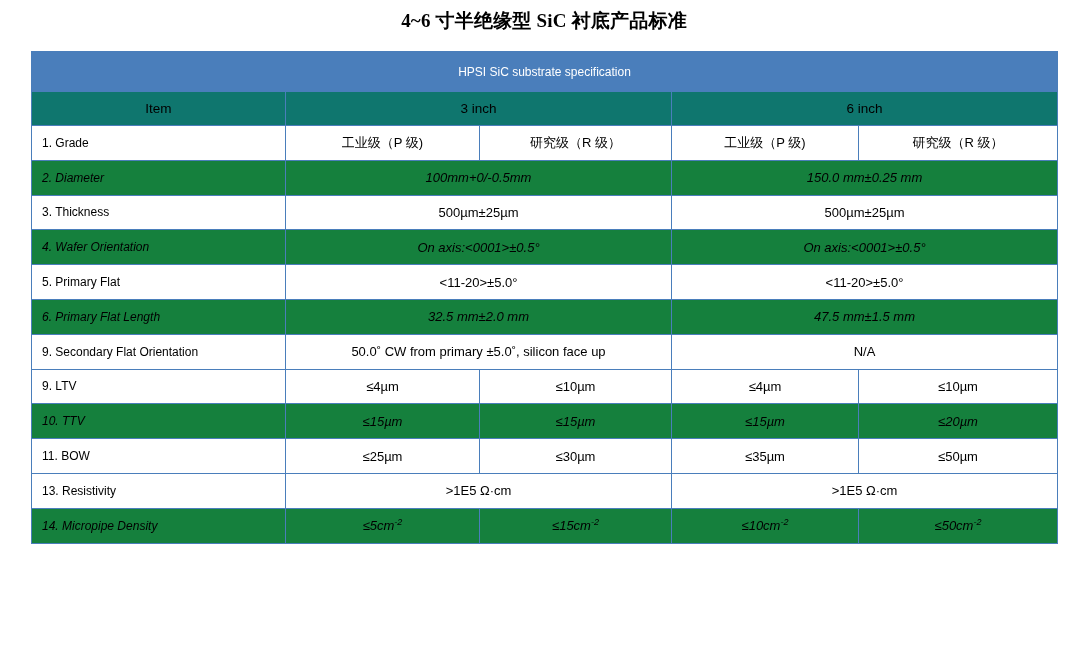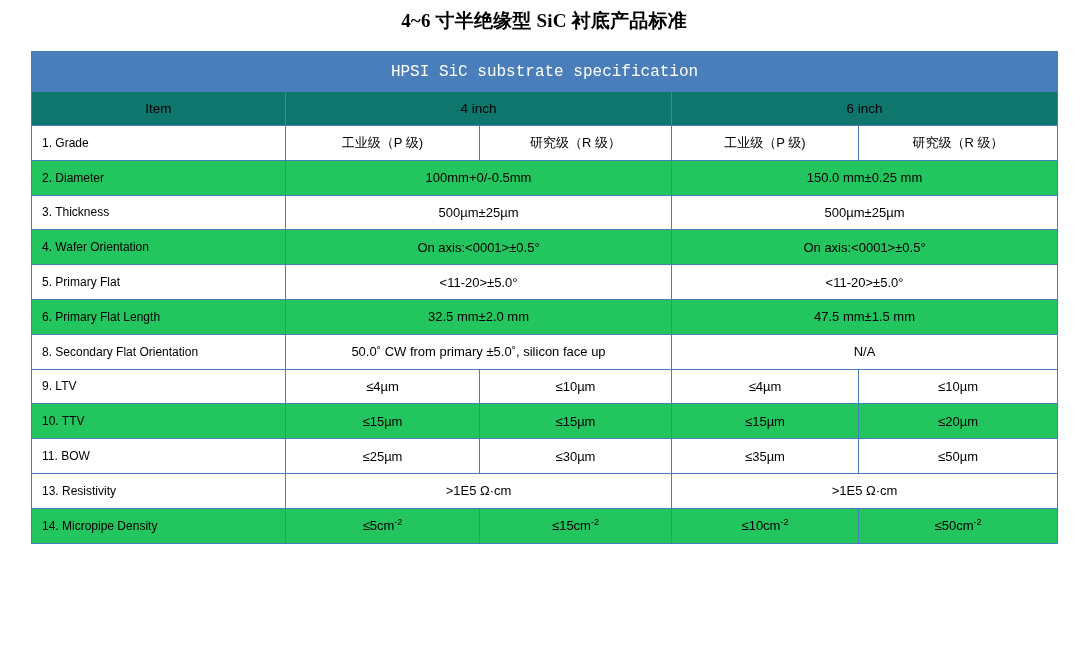--- a/index.html
+++ b/index.html
@@ -43,32 +43,32 @@
     border: 1px solid #4a7ebb;
     padding: 0 10px;
     font-weight: normal;
     vertical-align: middle;
     text-align: center;
     white-space: nowrap;
   }
   .banner {
     background: #4a7ebb;
     color: #ffffff;
-    font-size: 16px;
+    font-size: 12px;
     height: 39px;
     border: 1px solid #4a7ebb;
-    font-family: Liberation Mono, monospace;
   }
   .colhead {
     background: #0f766e;
     height: 33px;
     font-size: 13.5px;
   }
   tr.row-shade > td {
-    background: #22c55e;
+    background: #15803d;
+    font-style: italic;
   }
   tr.row-plain > td {
     background: #ffffff;
   }
   .spec-table tbody tr {
     height: 34.8px;
   }
   td.item-cell {
     text-align: left;
     font-size: 12px;
@@ -96,21 +96,21 @@
       <col style="width:192px">
       <col style="width:187px">
       <col style="width:199px">
     </colgroup>
     <thead>
       <tr>
         <th class="banner" colspan="5">HPSI SiC substrate specification</th>
       </tr>
       <tr>
         <th class="colhead">Item</th>
-        <th class="colhead" colspan="2">4 inch</th>
+        <th class="colhead" colspan="2">3 inch</th>
         <th class="colhead" colspan="2">6 inch</th>
       </tr>
     </thead>
     <tbody id="table-body">
         <tr class="row-plain">
           <td class="item-cell">1. Grade</td>
           <td class="val">工业级（P 级)</td>
           <td class="val">研究级（R 级）</td>
           <td class="val">工业级（P 级)</td>
           <td class="val">研究级（R 级）</td>
@@ -134,21 +134,21 @@
           <td class="item-cell">5. Primary Flat</td>
           <td class="val" colspan="2">&lt;11-20&gt;±5.0°</td>
           <td class="val" colspan="2">&lt;11-20&gt;±5.0°</td>
         </tr>
         <tr class="row-shade">
           <td class="item-cell">6. Primary Flat Length</td>
           <td class="val" colspan="2">32.5 mm±2.0 mm</td>
           <td class="val" colspan="2">47.5 mm±1.5 mm</td>
         </tr>
         <tr class="row-plain">
-          <td class="item-cell">8. Secondary Flat Orientation</td>
+          <td class="item-cell">9. Secondary Flat Orientation</td>
           <td class="val" colspan="2">50.0˚ CW from primary ±5.0˚, silicon face up</td>
           <td class="val" colspan="2">N/A</td>
         </tr>
         <tr class="row-plain">
           <td class="item-cell">9. LTV</td>
           <td class="val">≤4µm</td>
           <td class="val">≤10µm</td>
           <td class="val">≤4µm</td>
           <td class="val">≤10µm</td>
         </tr>

